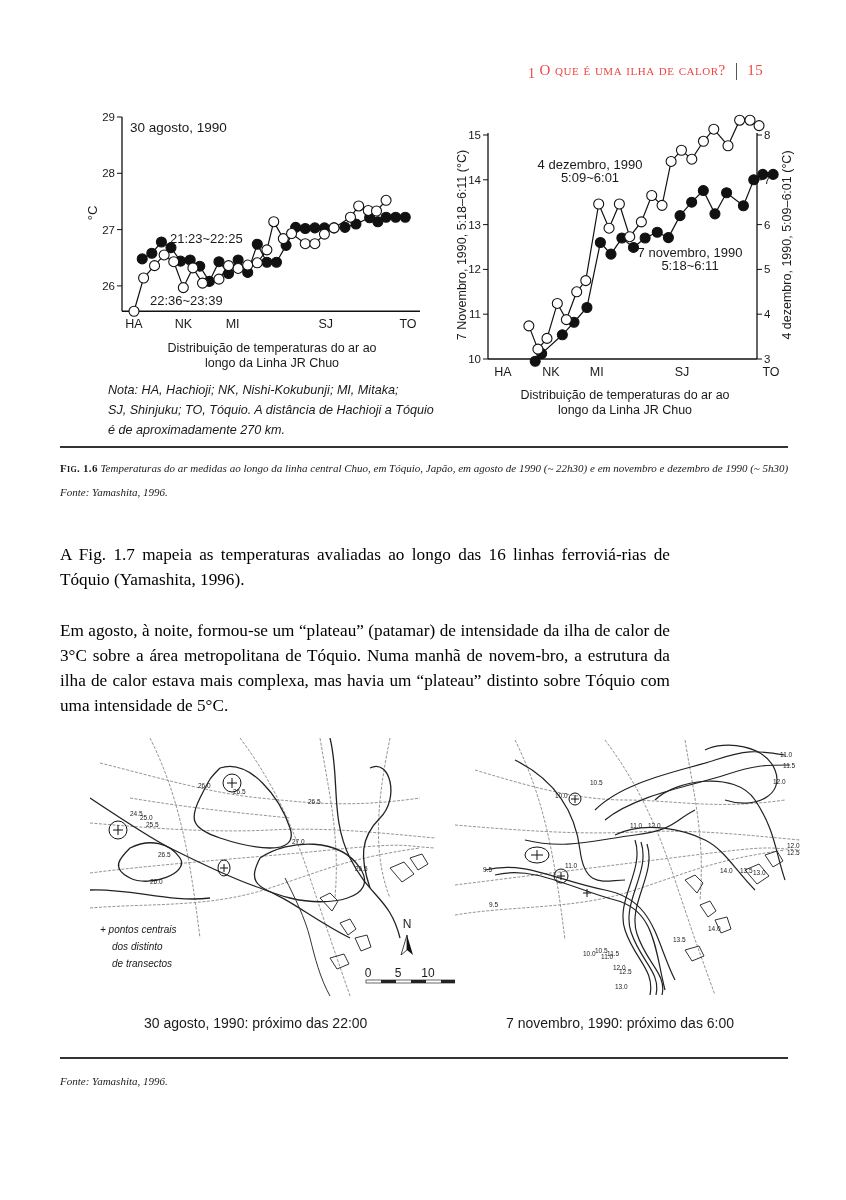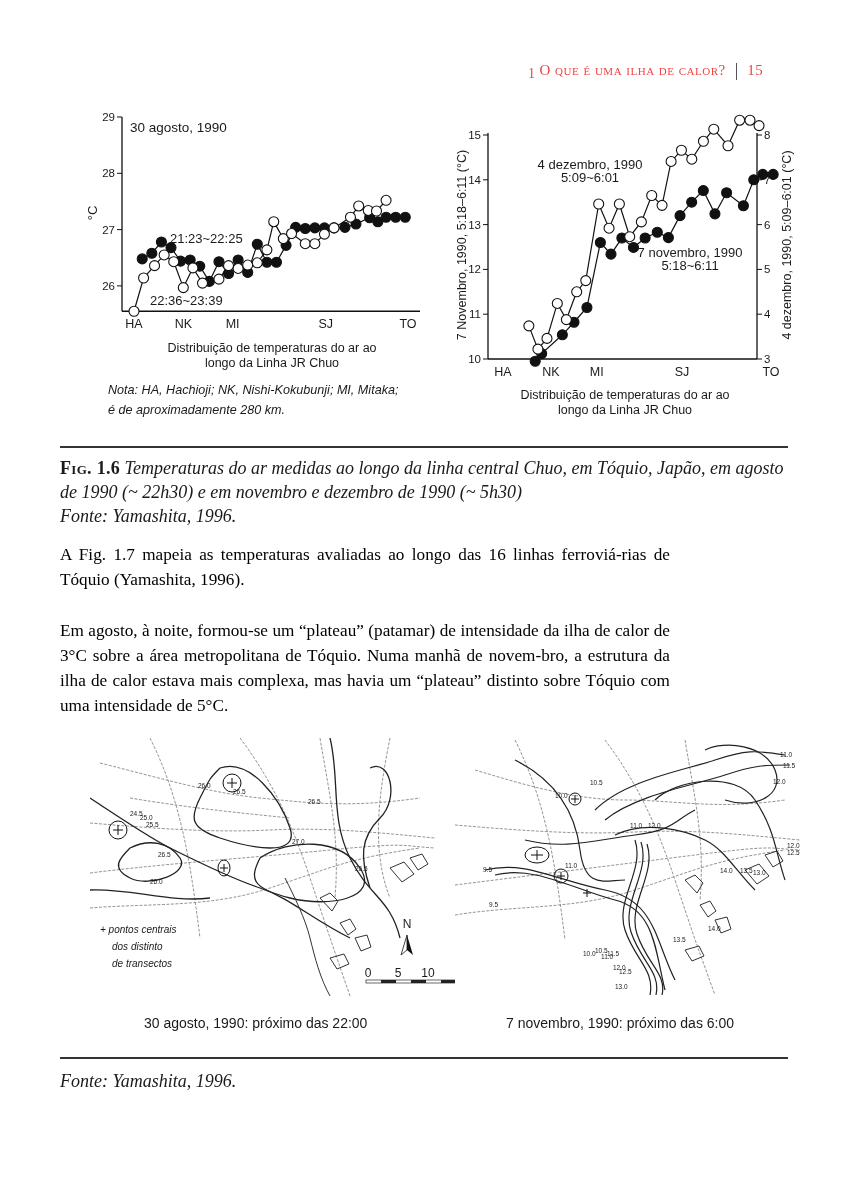--- a/index.html
+++ b/index.html
@@ -3,21 +3,21 @@
 <meta charset="utf-8">
 <style>
   html, body { margin:0; padding:0; background:#ffffff; }
   body { width:846px; height:1200px; position:relative; overflow:hidden; color:#1a1a1a; }
   .running-head { position:absolute; top:62px; left:528px; font-family:"Liberation Serif", serif; font-size:15px; letter-spacing:0.5px; font-variant:small-caps; color:#ef4444; }
   .running-head .num { font-size:14px; position:relative; top:3px; margin-right:4px; }
   .running-head .sep { display:inline-block; width:1.5px; height:17px; background:#555; vertical-align:middle; margin:0 10px; }
   svg text { font-family:"Liberation Sans", "DejaVu Sans", sans-serif; fill:#1a1a1a; }
   .chart-note { position:absolute; left:60px; top:380px; width:400px; font-family:"Liberation Sans", sans-serif; font-style:italic; font-size:12.6px; line-height:20px; color:#1a1a1a;margin-left:48px; }
   .rule { position:absolute; left:60px; width:728px; height:1.5px; background:#333; }
-  .caption { position:absolute; left:60px; width:730px; font-family:"Liberation Serif", serif; font-style:italic; font-size:18px; line-height:24px; color:#1a1a1a; }
+  .caption { position:absolute; left:60px; width:730px; font-family:"Liberation Serif", serif; font-style:italic; font-size:11px; line-height:24px; color:#1a1a1a; }
   .caption .figlabel { font-style:normal; font-weight:bold; font-variant:small-caps; letter-spacing:0.3px; }
   .body-text { position:absolute; left:60px; width:610px; font-family:"Liberation Serif", serif; font-size:17.2px; line-height:25px; color:#000000; text-align:justify; }
   .map-panel { position:absolute; background:#fff; }
   .map-caption { position:absolute; font-family:"Liberation Sans", sans-serif; font-size:14px; color:#1a1a1a; }
   .legend-note { position:absolute; left:100px; top:921px; font-family:Liberation Sans, sans-serif; font-style:italic; font-size:10px; line-height:17px; color:#1a1a1a; }
   .legend-note div { white-space:nowrap; }
 </style>
 </head>
 <body>
 
@@ -197,21 +197,22 @@
   <text x="690" y="257" font-size="13" text-anchor="middle">7 novembro, 1990</text>
   <text x="690" y="270" font-size="13" text-anchor="middle">5:18~6:11</text>
   <text font-size="12.5" text-anchor="middle" transform="translate(466,245) rotate(-90)">7 Novembro, 1990, 5:18–6:11 (°C)</text>
   <text font-size="12.5" text-anchor="middle" transform="translate(791,245) rotate(-90)">4 dezembro, 1990, 5:09–6:01 (°C)</text>
   <text x="625" y="399" font-size="12.5" text-anchor="middle">Distribuição de temperaturas do ar ao</text>
   <text x="625" y="414" font-size="12.5" text-anchor="middle">longo da Linha JR Chuo</text>
 </svg>
 
 <div class="chart-note">
   <div>Nota: HA, Hachioji; NK, Nishi-Kokubunji; MI, Mitaka;</div>
-  <div>é de aproximadamente 280 km.</div>
+  <div>SJ, Shinjuku; TO, Tóquio. A distância de Hachioji a Tóquio</div>
+  <div>é de aproximadamente 270 km.</div>
 </div>
 
 <div class="rule" style="top:446px;"></div>
 <div class="caption" style="top:456px;">
   <div><span class="figlabel">Fig. 1.6</span> <span>Temperaturas do ar medidas ao longo da linha central Chuo, em Tóquio, Japão, em agosto de 1990 (~ 22h30) e em novembro e dezembro de 1990 (~ 5h30)</span></div>
   <div>Fonte: Yamashita, 1996.</div>
 </div>
 
 <div class="body-text" style="top:542px;">A Fig. 1.7 mapeia as temperaturas avaliadas ao longo das 16 linhas ferroviá-rias de Tóquio (Yamashita, 1996).</div>
 <div class="body-text" style="top:618px;">Em agosto, à noite, formou-se um “plateau” (patamar) de intensidade da ilha de calor de 3°C sobre a área metropolitana de Tóquio. Numa manhã de novem-bro, a estrutura da ilha de calor estava mais complexa, mas havia um “plateau” distinto sobre Tóquio com uma intensidade de 5°C.</div>

